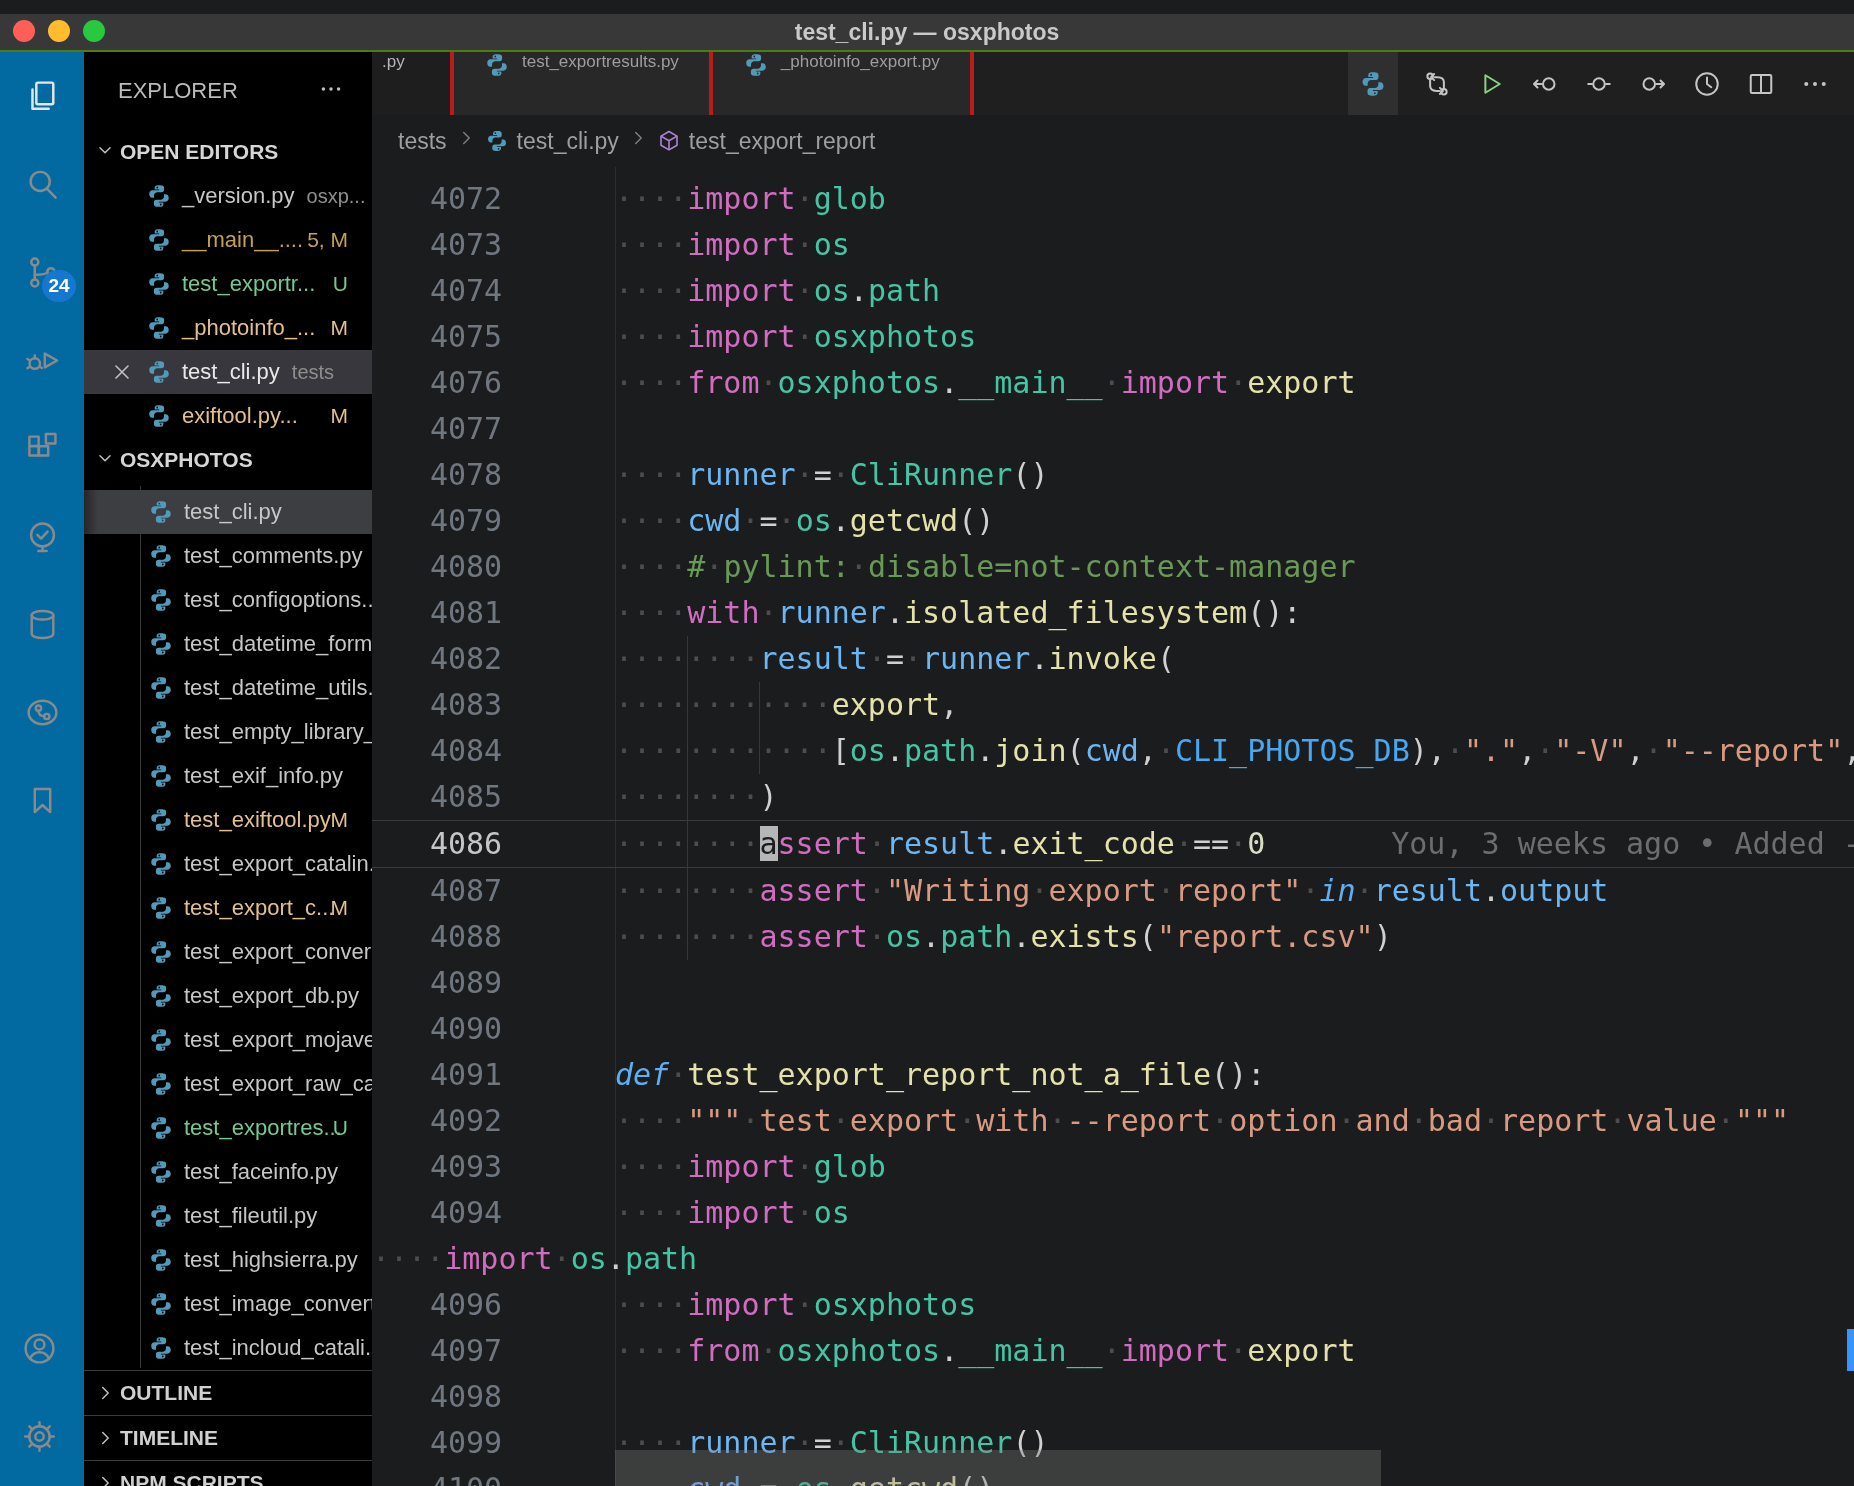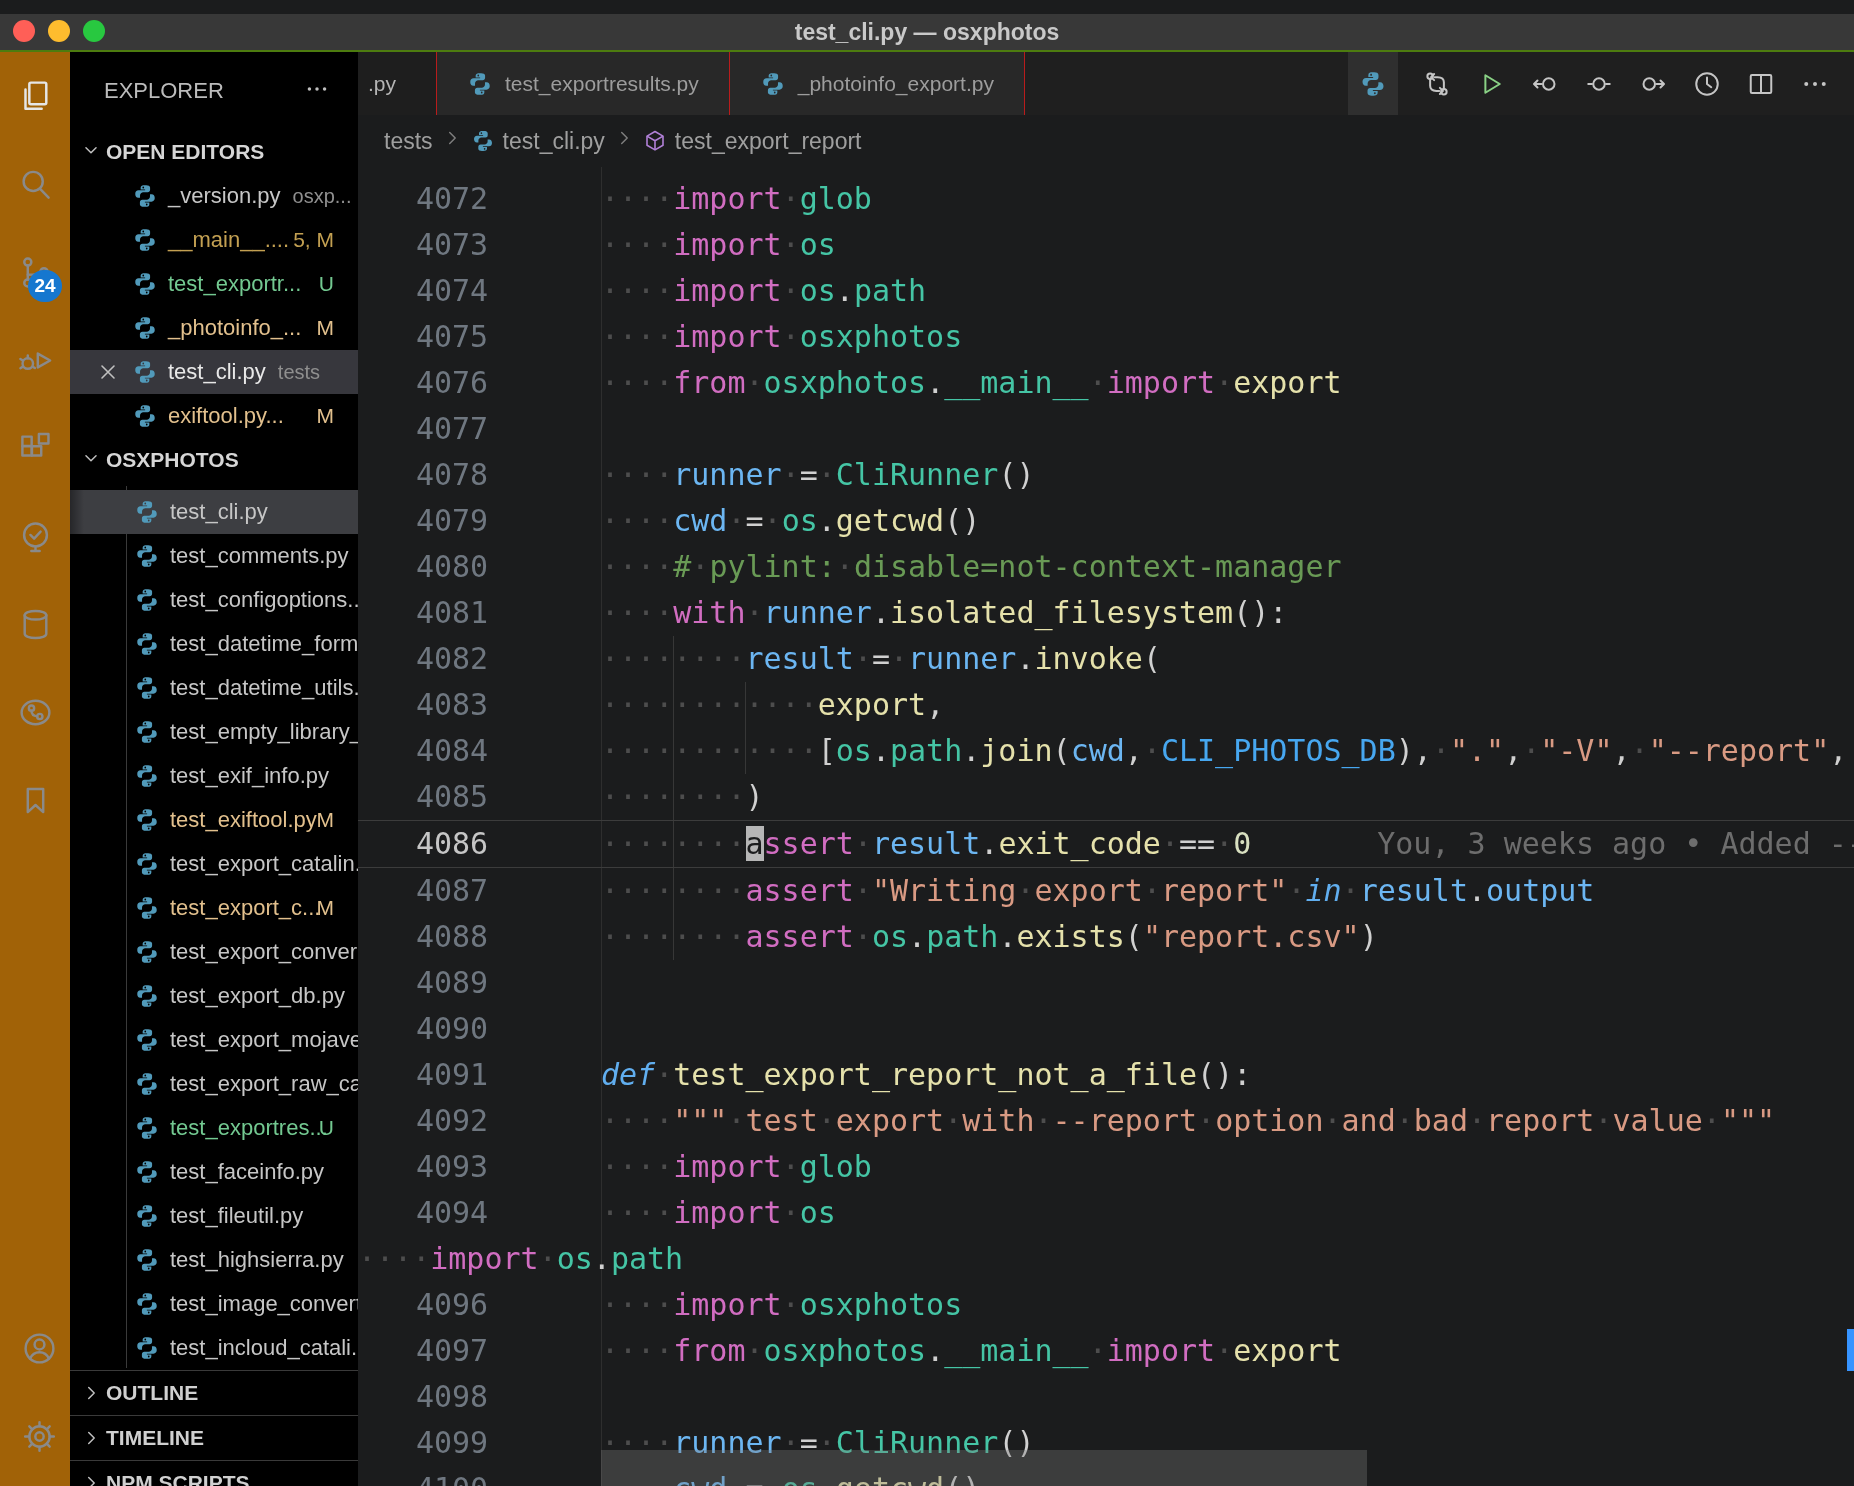--- a/index.html
+++ b/index.html
@@ -13,21 +13,21 @@
   .tl{position:absolute;top:6px;width:22px;height:22px;border-radius:50%;}
   .tl.red{left:13px;background:#ff5f57;}
   .tl.yellow{left:48px;background:#febc2e;}
   .tl.green{left:83px;background:#28c840;}
   .win-title{position:absolute;left:0;right:0;top:0;height:36px;line-height:36px;text-align:center;
              font-size:23px;font-weight:bold;color:#c9c9c9;}
 
   .main{flex:1;display:flex;min-height:0;}
 
   
-  .activitybar{width:70px;flex:none;background:#a16207;position:relative;}
+  .activitybar{width:84px;flex:none;background:#0369a1;position:relative;}
   .ab-item{height:88px;display:flex;align-items:center;justify-content:center;color:#8a8a8a;position:relative;cursor:pointer;}
   .ab-item.active{color:#e6e6e6;}
   .ab-item svg{width:37px;height:37px;}
   .ab-badge{position:absolute;right:8px;bottom:14px;min-width:34px;height:32px;border-radius:16px;
             background:#1677cf;color:#fff;font-size:19px;font-weight:bold;display:flex;align-items:center;justify-content:center;}
   .ab-bottom{position:absolute;bottom:6px;left:0;width:78px;}
 
   
   .sidebar{width:288px;flex:none;background:#000000;position:relative;overflow:hidden;display:flex;flex-direction:column;}
   .sb-title{height:78px;flex:none;display:flex;align-items:center;padding-left:34px;font-size:22px;color:#bbbbbb;position:relative;}
@@ -51,21 +51,21 @@
   .name-untracked{color:#73c991;} .badge-untracked{color:#73c991;}
   .tree-wrap{position:relative;flex:none;padding-top:8px;}
   .tree-guide{position:absolute;left:56px;top:4px;bottom:2px;width:1px;background:#3a3a3a;}
   .tree-shadow{position:absolute;left:0;top:0;bottom:0;width:14px;background:linear-gradient(to right,rgba(0,0,0,.38),rgba(0,0,0,0));pointer-events:none;}
   .collapsed-section{height:44px;flex:none;border-top:1px solid #3a3a3a;display:flex;align-items:center;font-weight:bold;font-size:21px;color:#d0d0d0;padding-left:10px;cursor:pointer;}
   .collapsed-section svg{width:22px;height:22px;margin-right:4px;color:#c0c0c0;}
 
   
   .editor-col{flex:1;display:flex;flex-direction:column;min-width:0;background:#1b1c1d;}
   .tabbar{height:63px;flex:none;background:#222222;display:flex;align-items:stretch;}
-  .tab{display:flex;align-items:center;background:#282828;color:#9d9d9d;font-size:21px;border-right:1px solid #b91c1c;padding:0 30px;gap:12px;cursor:pointer;}
+  .tab{display:flex;background:#282828;color:#9d9d9d;font-size:17px;border-right:4px solid #b91c1c;padding:0 30px;gap:12px;cursor:pointer;}
   .tab .file-ico{margin-right:0;}
   .tab.partial{background:#1e1e1e;color:#b5b5b5;padding:0 10px;width:58px;flex:none;}
   .tab-fill{flex:1;background:#1f1f1f;}
   .py-btn{width:50px;flex:none;background:#2f2f2f;display:flex;align-items:center;justify-content:center;cursor:pointer;}
   .py-btn svg{width:28px;height:28px;}
   .ed-actions{flex:none;background:#1f1f1f;display:flex;align-items:center;padding:0 12px;}
   .ed-actions .act{width:54px;height:63px;display:flex;align-items:center;justify-content:center;color:#c5c5c5;cursor:pointer;}
   .ed-actions .act svg{width:30px;height:30px;}
   .ed-actions .act.green{color:#89d185;}
 

